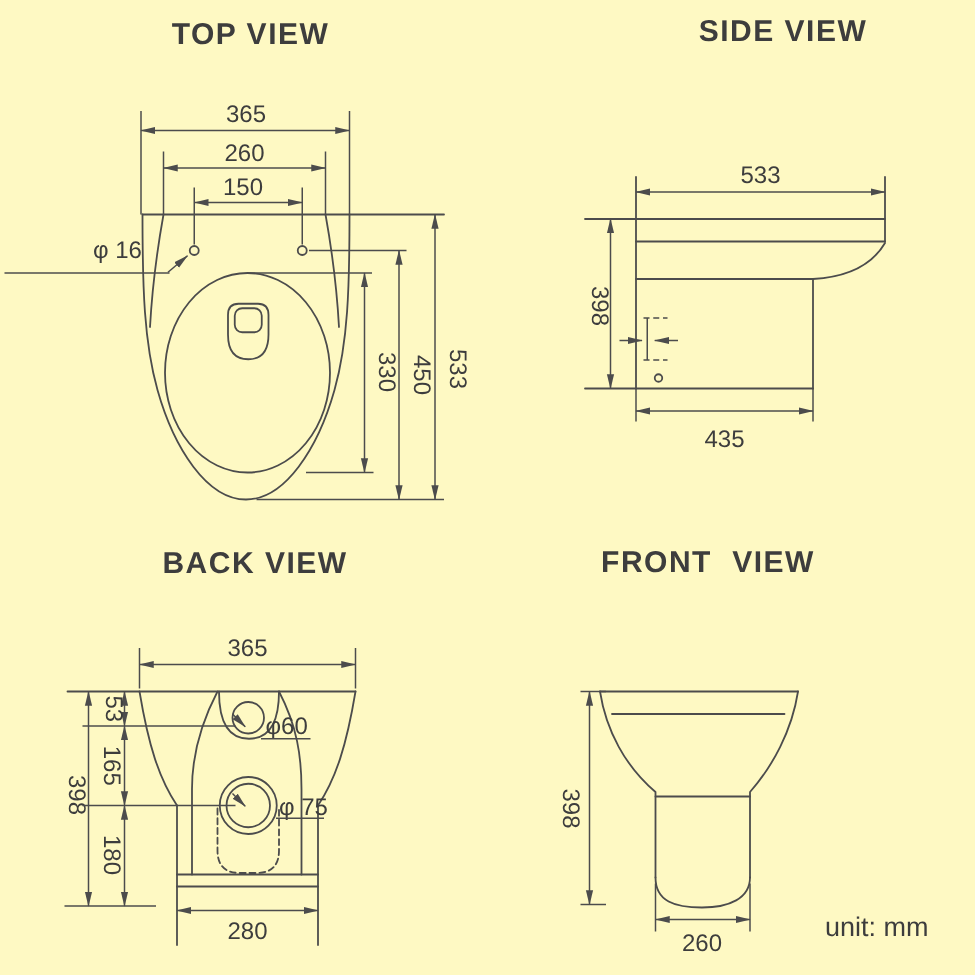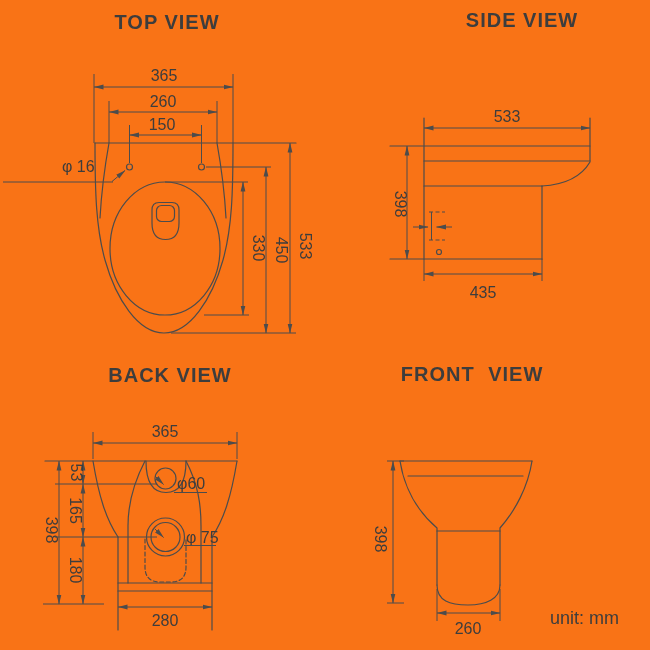--- a/index.html
+++ b/index.html
@@ -1,16 +1,16 @@
 <!DOCTYPE html>
 <html><head>
 <meta charset="utf-8">
 <style>
   html,body{margin:0;padding:0;background:#ffffff;}
-  .stage{width:650px;height:650px;background:#f97316;position:relative;font-family:"Liberation Sans",sans-serif;}
+  .stage{width:650px;height:650px;background:#fef9c3;position:relative;font-family:"Liberation Sans",sans-serif;}
   svg{display:block}
   .o{fill:none;stroke:#4c4c4c;stroke-width:1.2;stroke-linecap:round;stroke-linejoin:round;}
   .d{fill:none;stroke:#4c4c4c;stroke-width:1;}
   .dash{stroke-dasharray:4,2.5;}
   text{fill:#3d3d3d;font-size:16px;font-family:"Liberation Sans",sans-serif;}
   .t{font-size:20px;font-weight:bold;letter-spacing:1px;}
   .tw{word-spacing:7px;}
   .u{font-size:18px;}
 </style>
 </head>

